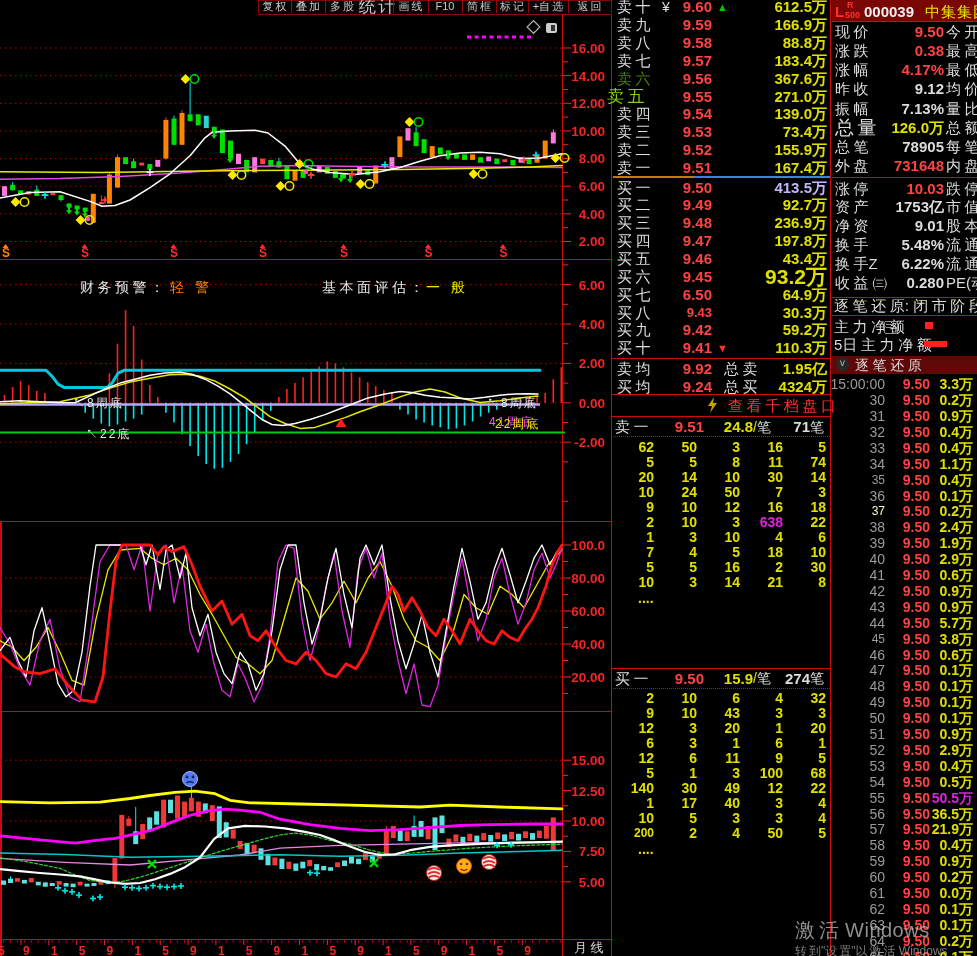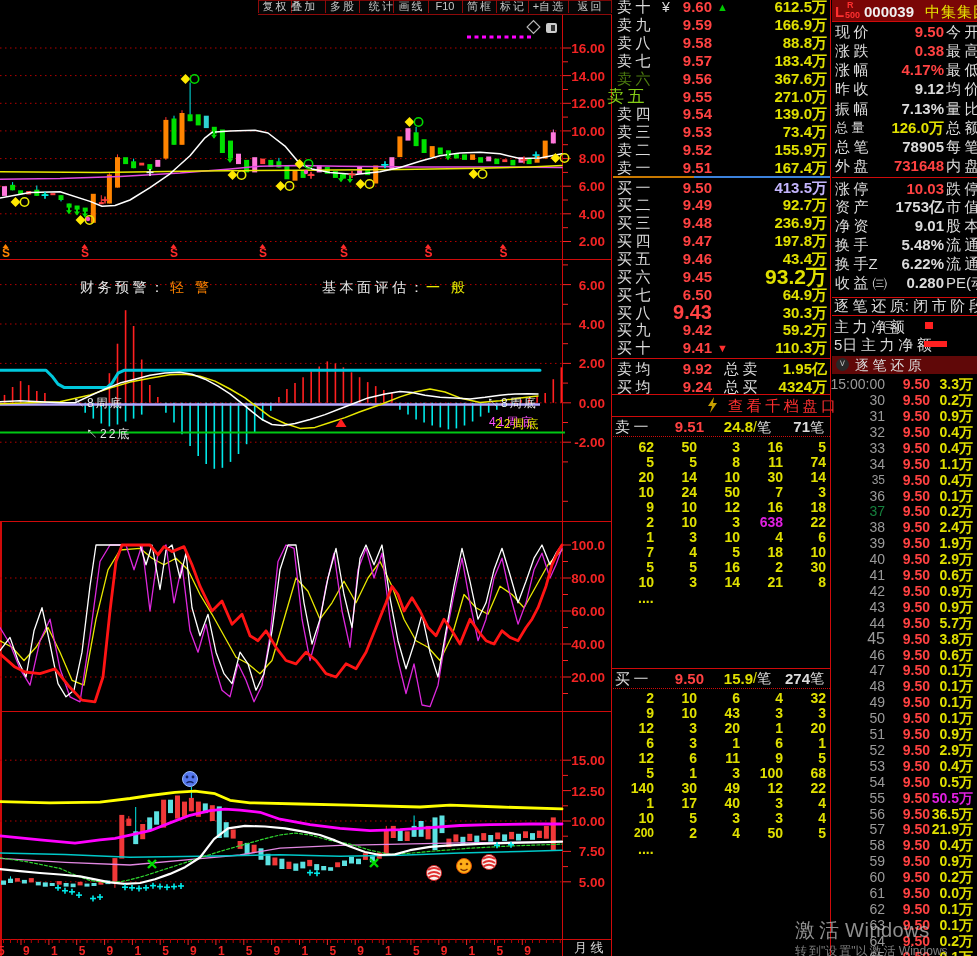--- a/index.html
+++ b/index.html
@@ -636,25 +636,25 @@
       <text x="574" y="952" text-anchor="start" font-size="13" fill="#d8d8d8" letter-spacing="3.5">月线</text>
       <line x1="467" y1="37" x2="532" y2="37" stroke="#ff00ff" stroke-width="3" stroke-dasharray="4,3.5"></line>
       <rect x="529" y="22.5" width="9" height="9" fill="none" stroke="#b8b8b8" stroke-width="1.2" transform="rotate(45 533.5 27)"></rect>
       <rect x="546" y="23" width="11" height="10" rx="2" fill="#cccccc"></rect>
       <rect x="551" y="25" width="4" height="6" fill="#333"></rect>
     </svg>
 <div style="position:absolute;left:258px;top:0;width:354px;height:13px;border-top:1px solid #7a0606;border-bottom:1px solid #8f0a0a;background:#050505"></div>
     <div style="position:absolute;left:258px;top:0px;width:1px;height:13px;background:#8f0a0a"></div>
     <div style="position:absolute;left:258px;top:0px;width:33px;height:13px;line-height:13px;text-align:center;font-size:11px;color:#c8c8c8;white-space:nowrap"><span style="letter-spacing:2.2px;margin-right:-2.2px">复权</span></div>
     <div style="position:absolute;left:291px;top:0px;width:1px;height:13px;background:#8f0a0a"></div>
-    <div style="position:absolute;left:291px;top:0px;width:34px;height:13px;line-height:13px;text-align:left;font-size:11px;color:#c8c8c8;white-space:nowrap"><span style="letter-spacing:2.2px;margin-right:-2.2px">叠加</span></div>
+    <div style="position:absolute;left:291px;top:0px;width:34px;height:13px;line-height:13px;text-align:center;font-size:11px;color:#c8c8c8;white-space:nowrap"><span style="letter-spacing:2.2px;margin-right:-2.2px">叠加</span></div>
     <div style="position:absolute;left:325px;top:0px;width:1px;height:13px;background:#8f0a0a"></div>
     <div style="position:absolute;left:325px;top:0px;width:34px;height:13px;line-height:13px;text-align:center;font-size:11px;color:#c8c8c8;white-space:nowrap"><span style="letter-spacing:2.2px;margin-right:-2.2px">多股</span></div>
     <div style="position:absolute;left:359px;top:0px;width:1px;height:13px;background:#8f0a0a"></div>
-    <div style="position:absolute;left:359px;top:0px;width:34px;height:13px;line-height:13px;text-align:right;font-size:11px;color:#c8c8c8;white-space:nowrap"><span style="letter-spacing:2.2px;margin-right:-2.2px">统计</span></div>
+    <div style="position:absolute;left:359px;top:0px;width:34px;height:13px;line-height:13px;text-align:right;font-size:17px;color:#c8c8c8;white-space:nowrap"><span style="letter-spacing:2.2px;margin-right:-2.2px">统计</span></div>
     <div style="position:absolute;left:393px;top:0px;width:1px;height:13px;background:#8f0a0a"></div>
     <div style="position:absolute;left:393px;top:0px;width:35px;height:13px;line-height:13px;text-align:center;font-size:11px;color:#c8c8c8;white-space:nowrap"><span style="letter-spacing:2.2px;margin-right:-2.2px">画线</span></div>
     <div style="position:absolute;left:428px;top:0px;width:1px;height:13px;background:#8f0a0a"></div>
     <div style="position:absolute;left:428px;top:0px;width:34px;height:13px;line-height:13px;text-align:center;font-size:11px;color:#c8c8c8;white-space:nowrap">F10</div>
     <div style="position:absolute;left:462px;top:0px;width:1px;height:13px;background:#8f0a0a"></div>
     <div style="position:absolute;left:462px;top:0px;width:34px;height:13px;line-height:13px;text-align:center;font-size:11px;color:#c8c8c8;white-space:nowrap"><span style="letter-spacing:2.2px;margin-right:-2.2px">简框</span></div>
     <div style="position:absolute;left:496px;top:0px;width:1px;height:13px;background:#8f0a0a"></div>
     <div style="position:absolute;left:496px;top:0px;width:32px;height:13px;line-height:13px;text-align:center;font-size:11px;color:#c8c8c8;white-space:nowrap"><span style="letter-spacing:2.2px;margin-right:-2.2px">标记</span></div>
     <div style="position:absolute;left:528px;top:0px;width:1px;height:13px;background:#8f0a0a"></div>
     <div style="position:absolute;left:528px;top:0px;width:40px;height:13px;line-height:13px;text-align:center;font-size:11px;color:#c8c8c8;white-space:nowrap">+<span style="letter-spacing:2.2px;margin-right:-2.2px">自选</span></div>
@@ -710,21 +710,21 @@
     <div style="position:absolute;left:617px;top:248.9px;line-height:19px;font-size:15px;color:#dcdcdc;white-space:nowrap"><span style="letter-spacing:3.6px;margin-right:-3.6px">买五</span></div>
     <div style="position:absolute;right:265px;top:248.9px;line-height:19px;font-size:15px;color:#ff4242;font-weight:bold;white-space:nowrap">9.46</div>
     <div style="position:absolute;right:150px;top:248.9px;line-height:19px;font-size:15px;color:#e0e000;font-weight:bold;white-space:nowrap">43.4<span style="letter-spacing:3.6px;margin-right:-3.6px">万</span></div>
     <div style="position:absolute;left:617px;top:266.8px;line-height:19px;font-size:15px;color:#dcdcdc;white-space:nowrap"><span style="letter-spacing:3.6px;margin-right:-3.6px">买六</span></div>
     <div style="position:absolute;right:265px;top:266.8px;line-height:19px;font-size:15px;color:#ff4242;font-weight:bold;white-space:nowrap">9.45</div>
     <div style="position:absolute;right:150px;top:266.8px;line-height:19px;font-size:21px;color:#e0e000;font-weight:bold;white-space:nowrap">93.2<span style="letter-spacing:3.6px;margin-right:-3.6px">万</span></div>
     <div style="position:absolute;left:617px;top:284.6px;line-height:19px;font-size:15px;color:#dcdcdc;white-space:nowrap"><span style="letter-spacing:3.6px;margin-right:-3.6px">买七</span></div>
     <div style="position:absolute;right:265px;top:284.6px;line-height:19px;font-size:15px;color:#ff4242;font-weight:bold;white-space:nowrap">6.50</div>
     <div style="position:absolute;right:150px;top:284.6px;line-height:19px;font-size:15px;color:#e0e000;font-weight:bold;white-space:nowrap">64.9<span style="letter-spacing:3.6px;margin-right:-3.6px">万</span></div>
     <div style="position:absolute;left:617px;top:302.5px;line-height:19px;font-size:15px;color:#dcdcdc;white-space:nowrap"><span style="letter-spacing:3.6px;margin-right:-3.6px">买八</span></div>
-    <div style="position:absolute;right:265px;top:302.5px;line-height:19px;font-size:20px;color:#ff4242;font-weight:bold;white-space:nowrap">9.43</div>
+    <div style="position:absolute;right:265px;top:302.5px;line-height:19px;font-size:13px;color:#ff4242;font-weight:bold;white-space:nowrap">9.43</div>
     <div style="position:absolute;right:150px;top:302.5px;line-height:19px;font-size:15px;color:#e0e000;font-weight:bold;white-space:nowrap">30.3<span style="letter-spacing:3.6px;margin-right:-3.6px">万</span></div>
     <div style="position:absolute;left:617px;top:320.3px;line-height:19px;font-size:15px;color:#dcdcdc;white-space:nowrap"><span style="letter-spacing:3.6px;margin-right:-3.6px">买九</span></div>
     <div style="position:absolute;right:265px;top:320.3px;line-height:19px;font-size:15px;color:#ff4242;font-weight:bold;white-space:nowrap">9.42</div>
     <div style="position:absolute;right:150px;top:320.3px;line-height:19px;font-size:15px;color:#e0e000;font-weight:bold;white-space:nowrap">59.2<span style="letter-spacing:3.6px;margin-right:-3.6px">万</span></div>
     <div style="position:absolute;left:617px;top:338.2px;line-height:19px;font-size:15px;color:#dcdcdc;white-space:nowrap"><span style="letter-spacing:3.6px;margin-right:-3.6px">买十</span></div>
     <div style="position:absolute;right:265px;top:338.2px;line-height:19px;font-size:15px;color:#ff4242;font-weight:bold;white-space:nowrap">9.41</div>
     <div style="position:absolute;left:717px;top:342px;color:#ff3030;font-size:11px;line-height:12px">▼</div>
     <div style="position:absolute;right:150px;top:338.2px;line-height:19px;font-size:15px;color:#e0e000;font-weight:bold;white-space:nowrap">110.3<span style="letter-spacing:3.6px;margin-right:-3.6px">万</span></div>
     <div style="position:absolute;left:612px;top:357.5px;width:219px;height:1px;background:#cf0a0a"></div>
     <div style="position:absolute;left:617px;top:358.5px;line-height:19px;font-size:15px;color:#dcdcdc;white-space:nowrap"><span style="letter-spacing:3.6px;margin-right:-3.6px">卖均</span></div>
@@ -873,21 +873,21 @@
     <div style="position:absolute;left:946px;top:41.0px;line-height:19px;font-size:15px;color:#dcdcdc;white-space:nowrap"><span style="letter-spacing:3.6px;margin-right:-3.6px">最高</span></div>
     <div style="position:absolute;left:835px;top:60.2px;line-height:19px;font-size:15px;color:#dcdcdc;white-space:nowrap"><span style="letter-spacing:3.6px;margin-right:-3.6px">涨幅</span></div>
     <div style="position:absolute;right:33px;top:60.2px;line-height:19px;font-size:15px;color:#ff4242;font-weight:bold;white-space:nowrap">4.17%</div>
     <div style="position:absolute;left:946px;top:60.2px;line-height:19px;font-size:15px;color:#dcdcdc;white-space:nowrap"><span style="letter-spacing:3.6px;margin-right:-3.6px">最低</span></div>
     <div style="position:absolute;left:835px;top:79.4px;line-height:19px;font-size:15px;color:#dcdcdc;white-space:nowrap"><span style="letter-spacing:3.6px;margin-right:-3.6px">昨收</span></div>
     <div style="position:absolute;right:33px;top:79.4px;line-height:19px;font-size:15px;color:#dcdcdc;font-weight:bold;white-space:nowrap">9.12</div>
     <div style="position:absolute;left:946px;top:79.4px;line-height:19px;font-size:15px;color:#dcdcdc;white-space:nowrap"><span style="letter-spacing:3.6px;margin-right:-3.6px">均价</span></div>
     <div style="position:absolute;left:835px;top:98.6px;line-height:19px;font-size:15px;color:#dcdcdc;white-space:nowrap"><span style="letter-spacing:3.6px;margin-right:-3.6px">振幅</span></div>
     <div style="position:absolute;right:33px;top:98.6px;line-height:19px;font-size:15px;color:#dcdcdc;font-weight:bold;white-space:nowrap">7.13%</div>
     <div style="position:absolute;left:946px;top:98.6px;line-height:19px;font-size:15px;color:#dcdcdc;white-space:nowrap"><span style="letter-spacing:3.6px;margin-right:-3.6px">量比</span></div>
-    <div style="position:absolute;left:835px;top:117.8px;line-height:19px;font-size:13px;color:#dcdcdc;white-space:nowrap"><span style="letter-spacing:3.6px;margin-right:-3.6px">总量</span></div>
+    <div style="position:absolute;left:835px;top:117.8px;line-height:19px;font-size:19px;color:#dcdcdc;white-space:nowrap"><span style="letter-spacing:3.6px;margin-right:-3.6px">总量</span></div>
     <div style="position:absolute;right:33px;top:117.8px;line-height:19px;font-size:15px;color:#e0e000;font-weight:bold;white-space:nowrap">126.0<span style="letter-spacing:3.6px;margin-right:-3.6px">万</span></div>
     <div style="position:absolute;left:946px;top:117.8px;line-height:19px;font-size:15px;color:#dcdcdc;white-space:nowrap"><span style="letter-spacing:3.6px;margin-right:-3.6px">总额</span></div>
     <div style="position:absolute;left:835px;top:137.0px;line-height:19px;font-size:15px;color:#dcdcdc;white-space:nowrap"><span style="letter-spacing:3.6px;margin-right:-3.6px">总笔</span></div>
     <div style="position:absolute;right:33px;top:137.0px;line-height:19px;font-size:15px;color:#dcdcdc;font-weight:bold;white-space:nowrap">78905</div>
     <div style="position:absolute;left:946px;top:137.0px;line-height:19px;font-size:15px;color:#dcdcdc;white-space:nowrap"><span style="letter-spacing:3.6px;margin-right:-3.6px">每笔</span></div>
     <div style="position:absolute;left:835px;top:156.2px;line-height:19px;font-size:15px;color:#dcdcdc;white-space:nowrap"><span style="letter-spacing:3.6px;margin-right:-3.6px">外盘</span></div>
     <div style="position:absolute;right:33px;top:156.2px;line-height:19px;font-size:15px;color:#ff4242;font-weight:bold;white-space:nowrap">731648</div>
     <div style="position:absolute;left:946px;top:156.2px;line-height:19px;font-size:15px;color:#dcdcdc;white-space:nowrap"><span style="letter-spacing:3.6px;margin-right:-3.6px">内盘</span></div>
     <div style="position:absolute;left:832px;top:176.9px;width:145px;height:1px;background:#cf0a0a"></div>
     <div style="position:absolute;left:835px;top:178.5px;line-height:19px;font-size:15px;color:#dcdcdc;white-space:nowrap"><span style="letter-spacing:3.6px;margin-right:-3.6px">涨停</span></div>
@@ -938,21 +938,21 @@
     <div style="position:absolute;right:4px;top:438.8px;line-height:18px;font-size:14px;color:#e0e000;font-weight:bold;white-space:nowrap">0.4<span style="letter-spacing:3.6px;margin-right:-3.6px">万</span></div>
     <div style="position:absolute;right:92px;top:454.7px;line-height:18px;font-size:14px;color:#9a9a9a;white-space:nowrap">34</div>
     <div style="position:absolute;right:47px;top:454.7px;line-height:18px;font-size:14px;color:#ff4242;font-weight:bold;white-space:nowrap">9.50</div>
     <div style="position:absolute;right:4px;top:454.7px;line-height:18px;font-size:14px;color:#e0e000;font-weight:bold;white-space:nowrap">1.1<span style="letter-spacing:3.6px;margin-right:-3.6px">万</span></div>
     <div style="position:absolute;right:92px;top:470.6px;line-height:18px;font-size:12px;color:#9a9a9a;white-space:nowrap">35</div>
     <div style="position:absolute;right:47px;top:470.6px;line-height:18px;font-size:14px;color:#ff4242;font-weight:bold;white-space:nowrap">9.50</div>
     <div style="position:absolute;right:4px;top:470.6px;line-height:18px;font-size:14px;color:#e0e000;font-weight:bold;white-space:nowrap">0.4<span style="letter-spacing:3.6px;margin-right:-3.6px">万</span></div>
     <div style="position:absolute;right:92px;top:486.5px;line-height:18px;font-size:14px;color:#9a9a9a;white-space:nowrap">36</div>
     <div style="position:absolute;right:47px;top:486.5px;line-height:18px;font-size:14px;color:#ff4242;font-weight:bold;white-space:nowrap">9.50</div>
     <div style="position:absolute;right:4px;top:486.5px;line-height:18px;font-size:14px;color:#e0e000;font-weight:bold;white-space:nowrap">0.1<span style="letter-spacing:3.6px;margin-right:-3.6px">万</span></div>
-    <div style="position:absolute;right:92px;top:502.4px;line-height:18px;font-size:14px;color:#15803d;white-space:nowrap">37</div>
+    <div style="position:absolute;right:92px;top:502.4px;line-height:18px;font-size:12px;color:#fef9c3;white-space:nowrap">37</div>
     <div style="position:absolute;right:47px;top:502.4px;line-height:18px;font-size:14px;color:#ff4242;font-weight:bold;white-space:nowrap">9.50</div>
     <div style="position:absolute;right:4px;top:502.4px;line-height:18px;font-size:14px;color:#e0e000;font-weight:bold;white-space:nowrap">0.2<span style="letter-spacing:3.6px;margin-right:-3.6px">万</span></div>
     <div style="position:absolute;right:92px;top:518.3px;line-height:18px;font-size:14px;color:#9a9a9a;white-space:nowrap">38</div>
     <div style="position:absolute;right:47px;top:518.3px;line-height:18px;font-size:14px;color:#ff4242;font-weight:bold;white-space:nowrap">9.50</div>
     <div style="position:absolute;right:4px;top:518.3px;line-height:18px;font-size:14px;color:#e0e000;font-weight:bold;white-space:nowrap">2.4<span style="letter-spacing:3.6px;margin-right:-3.6px">万</span></div>
     <div style="position:absolute;right:92px;top:534.2px;line-height:18px;font-size:14px;color:#9a9a9a;white-space:nowrap">39</div>
     <div style="position:absolute;right:47px;top:534.2px;line-height:18px;font-size:14px;color:#ff4242;font-weight:bold;white-space:nowrap">9.50</div>
     <div style="position:absolute;right:4px;top:534.2px;line-height:18px;font-size:14px;color:#e0e000;font-weight:bold;white-space:nowrap">1.9<span style="letter-spacing:3.6px;margin-right:-3.6px">万</span></div>
     <div style="position:absolute;right:92px;top:550.1px;line-height:18px;font-size:14px;color:#9a9a9a;white-space:nowrap">40</div>
     <div style="position:absolute;right:47px;top:550.1px;line-height:18px;font-size:14px;color:#ff4242;font-weight:bold;white-space:nowrap">9.50</div>
@@ -962,21 +962,21 @@
     <div style="position:absolute;right:4px;top:566.0px;line-height:18px;font-size:14px;color:#e0e000;font-weight:bold;white-space:nowrap">0.6<span style="letter-spacing:3.6px;margin-right:-3.6px">万</span></div>
     <div style="position:absolute;right:92px;top:581.9px;line-height:18px;font-size:14px;color:#9a9a9a;white-space:nowrap">42</div>
     <div style="position:absolute;right:47px;top:581.9px;line-height:18px;font-size:14px;color:#ff4242;font-weight:bold;white-space:nowrap">9.50</div>
     <div style="position:absolute;right:4px;top:581.9px;line-height:18px;font-size:14px;color:#e0e000;font-weight:bold;white-space:nowrap">0.9<span style="letter-spacing:3.6px;margin-right:-3.6px">万</span></div>
     <div style="position:absolute;right:92px;top:597.8px;line-height:18px;font-size:14px;color:#9a9a9a;white-space:nowrap">43</div>
     <div style="position:absolute;right:47px;top:597.8px;line-height:18px;font-size:14px;color:#ff4242;font-weight:bold;white-space:nowrap">9.50</div>
     <div style="position:absolute;right:4px;top:597.8px;line-height:18px;font-size:14px;color:#e0e000;font-weight:bold;white-space:nowrap">0.9<span style="letter-spacing:3.6px;margin-right:-3.6px">万</span></div>
     <div style="position:absolute;right:92px;top:613.7px;line-height:18px;font-size:14px;color:#9a9a9a;white-space:nowrap">44</div>
     <div style="position:absolute;right:47px;top:613.7px;line-height:18px;font-size:14px;color:#ff4242;font-weight:bold;white-space:nowrap">9.50</div>
     <div style="position:absolute;right:4px;top:613.7px;line-height:18px;font-size:14px;color:#e0e000;font-weight:bold;white-space:nowrap">5.7<span style="letter-spacing:3.6px;margin-right:-3.6px">万</span></div>
-    <div style="position:absolute;right:92px;top:629.6px;line-height:18px;font-size:16px;color:#9a9a9a;white-space:nowrap">45</div>
+    <div style="position:absolute;right:92px;top:629.6px;line-height:18px;font-size:12px;color:#9a9a9a;white-space:nowrap">45</div>
     <div style="position:absolute;right:47px;top:629.6px;line-height:18px;font-size:14px;color:#ff4242;font-weight:bold;white-space:nowrap">9.50</div>
     <div style="position:absolute;right:4px;top:629.6px;line-height:18px;font-size:14px;color:#e0e000;font-weight:bold;white-space:nowrap">3.8<span style="letter-spacing:3.6px;margin-right:-3.6px">万</span></div>
     <div style="position:absolute;right:92px;top:645.5px;line-height:18px;font-size:14px;color:#9a9a9a;white-space:nowrap">46</div>
     <div style="position:absolute;right:47px;top:645.5px;line-height:18px;font-size:14px;color:#ff4242;font-weight:bold;white-space:nowrap">9.50</div>
     <div style="position:absolute;right:4px;top:645.5px;line-height:18px;font-size:14px;color:#e0e000;font-weight:bold;white-space:nowrap">0.6<span style="letter-spacing:3.6px;margin-right:-3.6px">万</span></div>
     <div style="position:absolute;right:92px;top:661.4px;line-height:18px;font-size:14px;color:#9a9a9a;white-space:nowrap">47</div>
     <div style="position:absolute;right:47px;top:661.4px;line-height:18px;font-size:14px;color:#ff4242;font-weight:bold;white-space:nowrap">9.50</div>
     <div style="position:absolute;right:4px;top:661.4px;line-height:18px;font-size:14px;color:#e0e000;font-weight:bold;white-space:nowrap">0.1<span style="letter-spacing:3.6px;margin-right:-3.6px">万</span></div>
     <div style="position:absolute;right:92px;top:677.3px;line-height:18px;font-size:14px;color:#9a9a9a;white-space:nowrap">48</div>
     <div style="position:absolute;right:47px;top:677.3px;line-height:18px;font-size:14px;color:#ff4242;font-weight:bold;white-space:nowrap">9.50</div>

